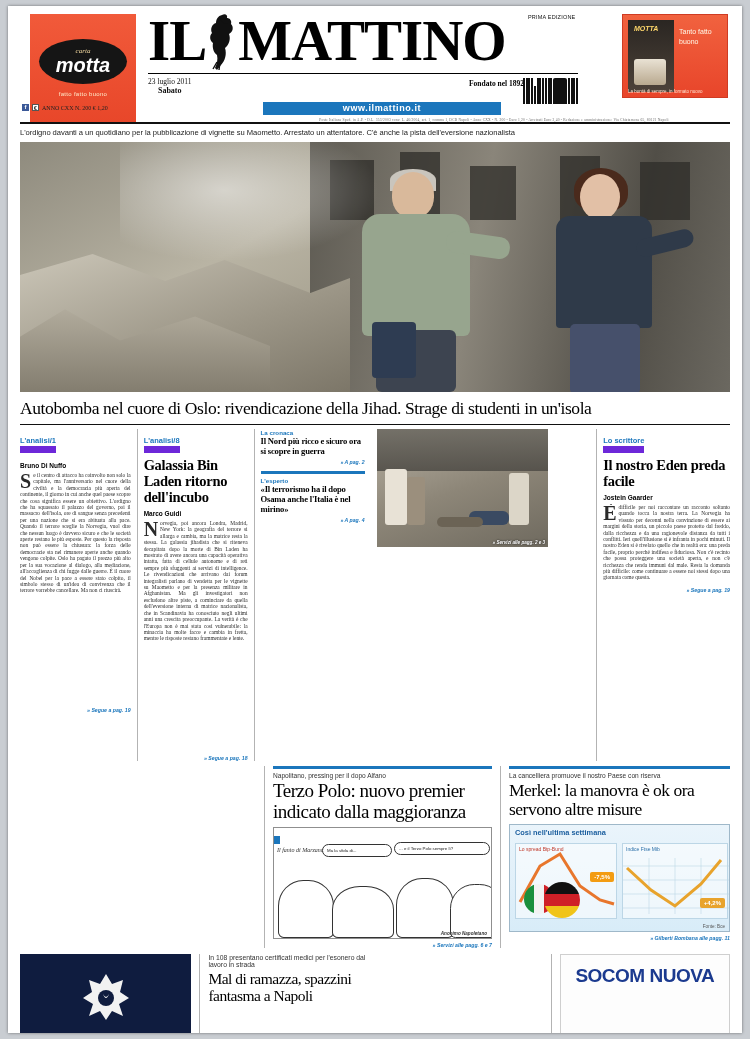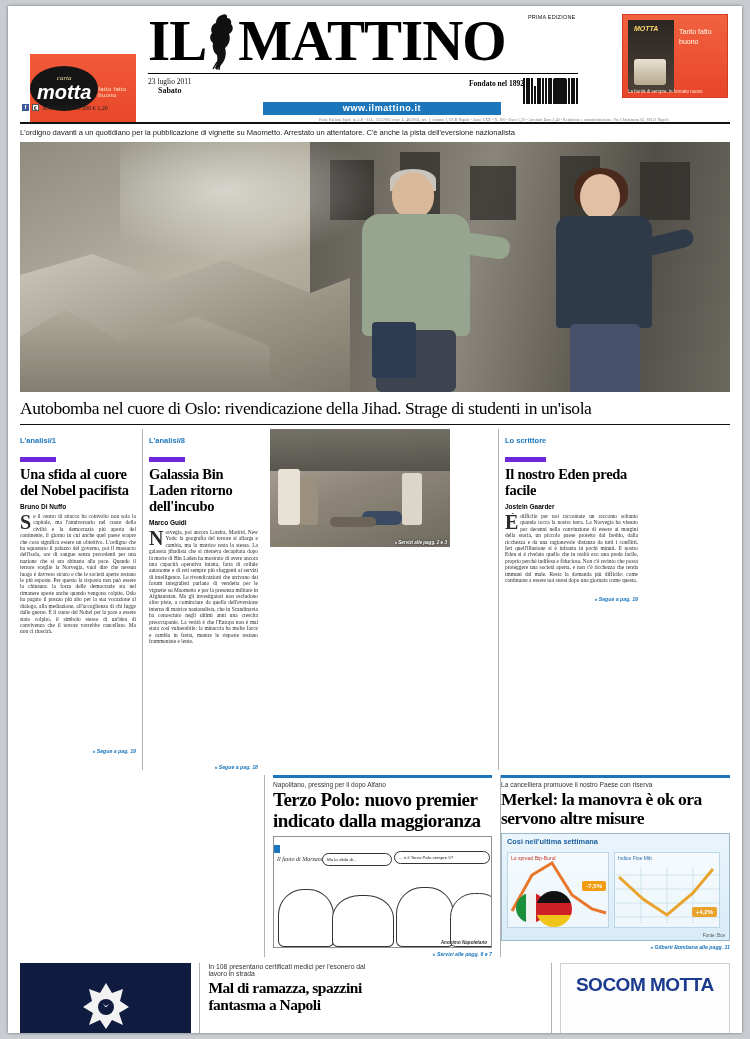--- a/index.html
+++ b/index.html
@@ -13,24 +13,24 @@
     position: absolute; left: 8px; top: 6px;
     width: 734px; height: 1027px;
     background: #ffffff;
     box-shadow: 0 0 3px rgba(0,0,0,.45);
     overflow: hidden;
   }
 
   
   .masthead { position: relative; height: 112px; }
   .ad-motta {
-    position: absolute; left: 22px; top: 8px; width: 106px; height: 68px;
+    position: absolute; left: 22px; top: 8px; width: 106px; height: 108px;
     background: linear-gradient(#f15a3a,#e8472a);
     border: 1px solid #d4destroy;
-    display: flex; flex-direction: row; align-items: center; justify-content: center; margin-top: 40px;
+    display: flex; flex-direction: column; align-items: center; justify-content: center;
   }
   .motta-oval {
     width: 88px; height: 45px; border-radius: 50%;
     background: #151515;
     display: flex; flex-direction: column; align-items: center; justify-content: center;
     color: #fff;
   }
   .motta-sm { font-size: 7px; font-style: italic; color:#f3d9a0; line-height: 1; }
   .motta-lg { font-size: 20px; font-weight: bold; font-style: italic; line-height: 1; font-family:"Liberation Sans",sans-serif; }
   .motta-tag { font-size: 6px; color: #ffe9c8; margin-top: 7px; letter-spacing: .3px; font-family:"Liberation Sans",sans-serif;}
@@ -127,21 +127,21 @@
     letter-spacing: -.4px; color: #000;
   }
   .thin-rule { border-top: 1px solid #111; margin: 0 12px; }
 
   
   .mid { display: flex; margin: 4px 12px 0 12px; }
   .col { position: relative; }
   .vline { border-left: 1px solid #b3b3b3; }
   .sec-label {
     font: bold 7.5px "Liberation Sans", sans-serif; color: #1b76bc;
-    border-bottom: 5px solid #6d28d9; padding-bottom: 12px; margin-bottom: 4px;
+    border-bottom: 7px solid #6d28d9; padding-bottom: 1px; margin-bottom: 4px;
     display:inline-block;
   }
   .art-title { font-weight: bold; font-size: 14.5px; line-height: 16px; letter-spacing: -.3px; }
   .byline { font: bold 6.5px "Liberation Sans", sans-serif; margin: 5px 0 3px; }
   .body-txt {
     font-size: 5.4px; line-height: 6.4px; text-align: justify; color: #2a2a2a;
     column-gap: 6px;
   }
   .body-txt.drop::first-letter {
     float: left; font-size: 20px; line-height: 16px; font-weight: bold;
@@ -155,21 +155,21 @@
 
   .photo-2 { width:100%; height:118px; position:relative; overflow:hidden;
     background: linear-gradient(160deg,#b7b0a2,#8d8678 50%,#6f6a5f);}
   .p2-crowd { position:absolute; left:0; top:0; width:100%; height:42px; background:linear-gradient(#6d6a62,#514e48); opacity:.9;}
   .p2-person { position:absolute; background:#cfc7b8; border-radius:3px;}
   .p2-cap { position:absolute; right:3px; bottom:2px; font:italic bold 4.6px "Liberation Sans",sans-serif; color:#fff; text-shadow:0 0 2px #000;}
 
   
   .lower { display:flex; margin: 5px 12px 0 12px; }
   .kicker2 { font: 6.6px "Liberation Sans", sans-serif; color:#333; margin-bottom:2px; }
-  .h2 { font-weight:bold; font-size:19px; line-height:20.5px; letter-spacing:-.5px;}
+  .h2 { font-weight:normal; font-size:19px; line-height:20.5px; letter-spacing:-.5px;}
   .h2.small { font-size:17.5px; line-height:19px;}
 
   .cartoon { border:1px solid #8f8f8f; height:112px; position:relative; overflow:hidden; background:#fff; margin-top:5px;}
   .cartoon-label { background:#1b76bc; color:#fff; font:bold 6px "Liberation Sans",sans-serif; padding:1px 3px;}
   .cart-sub { font:italic 6px "Liberation Serif",serif; color:#333; padding:1px 3px;}
   .bubble { position:absolute; border:1px solid #333; border-radius:9px; background:#fff; font:4.4px "Liberation Sans",sans-serif; padding:3px 4px; color:#222;}
   .bush { position:absolute; bottom:0; background:#fff; border:1px solid #333; border-radius:45% 45% 10% 10%;}
   .cart-sign { position:absolute; right:4px; bottom:2px; font:italic bold 4.6px "Liberation Sans",sans-serif; color:#333;}
 
   .infographic { border:1px solid #9fb8c9; margin-top:5px; height:108px; background:linear-gradient(#eaf4fb,#d8ecf8); position:relative; overflow:hidden;}
@@ -298,34 +298,42 @@
     </div>
   </div>
 
   <div class="subhead">Autobomba nel cuore di Oslo: rivendicazione della Jihad. Strage di studenti in un'isola</div>
   <div class="thin-rule"></div>
 
   <div class="mid">
 
     <div class="col" style="width:122px;padding-right:6px;">
       <span class="sec-label">L'analisi/1</span>
-      <div class="art-title">Una sfida al cuore del Nobel pacifista</div>
       <div class="byline">Bruno Di Nuffo</div>
       <div class="body-txt drop" style="height:232px;overflow:hidden;">Se il centro di attacco ha coinvolto non solo la capitale, ma l'anniversario nel cuore della civiltà e la democrazia più aperta del continente, il giorno in cui anche quel paese scopre che cosa significa essere un obiettivo. L'ordigno che ha squassato il palazzo del governo, poi il massacro dell'isola, ore di sangue senza precedenti per una nazione che si era abituata alla pace. Quando il terrore sceglie la Norvegia, vuol dire che nessun luogo è davvero sicuro e che le società aperte restano le più esposte. Per questo la risposta non può essere la chiusura: la forza delle democrazie sta nel rimanere aperte anche quando vengono colpite. Oslo ha pagato il prezzo più alto per la sua vocazione al dialogo, alla mediazione, all'accoglienza di chi fugge dalle guerre. È il cuore del Nobel per la pace a essere stato colpito, il simbolo stesso di un'idea di convivenza che il terrore vorrebbe cancellare. Ma non ci riuscirà.</div>
       <div class="ref">» Segue a pag. 19</div>
     </div>
 
     <div class="col vline" style="width:122px;padding:0 6px;">
       <span class="sec-label">L'analisi/8</span>
       <div class="art-title">Galassia Bin Laden ritorno dell'incubo</div>
       <div class="byline">Marco Guidi</div>
       <div class="body-txt drop" style="height:232px;overflow:hidden;">Norvegia, poi ancora Londra, Madrid, New York: la geografia del terrore si allarga e cambia, ma la matrice resta la stessa. La galassia jihadista che si riteneva decapitata dopo la morte di Bin Laden ha mostrato di avere ancora una capacità operativa intatta, fatta di cellule autonome e di reti sempre più sfuggenti ai servizi di intelligence. Le rivendicazioni che arrivano dai forum integralisti parlano di vendetta per le vignette su Maometto e per la presenza militare in Afghanistan. Ma gli investigatori non escludono altre piste, a cominciare da quella dell'eversione interna di matrice nazionalista, che in Scandinavia ha conosciuto negli ultimi anni una crescita preoccupante. La verità è che l'Europa non è mai stata così vulnerabile: la minaccia ha molte facce e cambia in fretta, mentre le risposte restano frammentate e lente.</div>
       <div class="ref">» Segue a pag. 18</div>
     </div>
 
+    <div class="col vline" style="width:122px;padding:0 6px;">
+      <div class="mini-label">La cronaca</div>
+      <div class="mini-title">Il Nord più ricco e sicuro ora si scopre in guerra</div>
+      <div class="ref">» A pag. 2</div>
+      <div class="blue-rule" style="margin-top:6px;"></div>
+      <div class="mini-label">L'esperto</div>
+      <div class="mini-title">«Il terrorismo ha il dopo Osama anche l'Italia è nel mirino»</div>
+      <div class="ref">» A pag. 4</div>
+    </div>
 
     <div class="col" style="width:192px;padding:0 6px;">
       <div class="photo-2">
         <span class="p2-crowd"></span>
         <span class="p2-person" style="left:8px;top:40px;width:22px;height:56px;background:#e8e2d6;"></span>
         <span class="p2-person" style="left:30px;top:48px;width:18px;height:48px;background:#9b8f7d;"></span>
         <span class="p2-person" style="left:132px;top:44px;width:20px;height:52px;background:#dcd6c8;"></span>
         <span class="p2-person" style="left:92px;top:82px;width:40px;height:14px;background:#3a4a62;border-radius:6px;"></span>
         <span class="p2-person" style="left:60px;top:88px;width:46px;height:10px;background:#6b6355;border-radius:5px;"></span>
         <span class="p2-cap">» Servizi alle pagg. 2 e 3</span>
@@ -357,21 +365,21 @@
         <span class="bubble" style="left:120px;top:14px;width:96px;">... e il Terzo Polo sempre lì?</span>
         <span class="bush" style="left:4px;width:56px;height:58px;"></span>
         <span class="bush" style="left:58px;width:62px;height:52px;"></span>
         <span class="bush" style="left:122px;width:58px;height:60px;"></span>
         <span class="bush" style="left:176px;width:54px;height:54px;"></span>
         <span class="cart-sign">Anonimo Napoletano</span>
       </div>
       <div class="ref">» Servizi alle pagg. 6 e 7</div>
     </div>
 
-    <div class="col vline" style="width:230px;padding-left:0;">
+    <div class="col vline" style="width:230px;padding-left:8px;">
       <div class="blue-rule"></div>
       <div class="kicker2">La cancelliera promuove il nostro Paese con riserva</div>
       <div class="h2 small">Merkel: la manovra è ok ora servono altre misure</div>
 
       <div class="infographic">
         <div class="ig-title">Così nell'ultima settimana</div>
 
         <div class="ig-panel" style="left:5px;width:102px;">
           <span class="ig-cap" style="position:absolute;left:3px;top:2px;">Lo spread Btp-Bund</span>
           <svg width="102" height="76" viewBox="0 0 102 76" style="position:absolute;left:0;top:0;">
@@ -426,19 +434,19 @@
 
     </div>
 
     <div class="col" style="width:178px;padding:0 8px;">
       <div style="height:42px;"></div>
 
     </div>
 
     <div class="col vline" style="width:182px;padding-left:8px;">
       <div class="ad-socom">
-        <div class="sc-name">SOCOM MOTTA</div>
+        <div class="sc-name">SOCOM NUOVA</div>
 
       </div>
     </div>
   </div>
 
 </div>
 
 </body></html>

